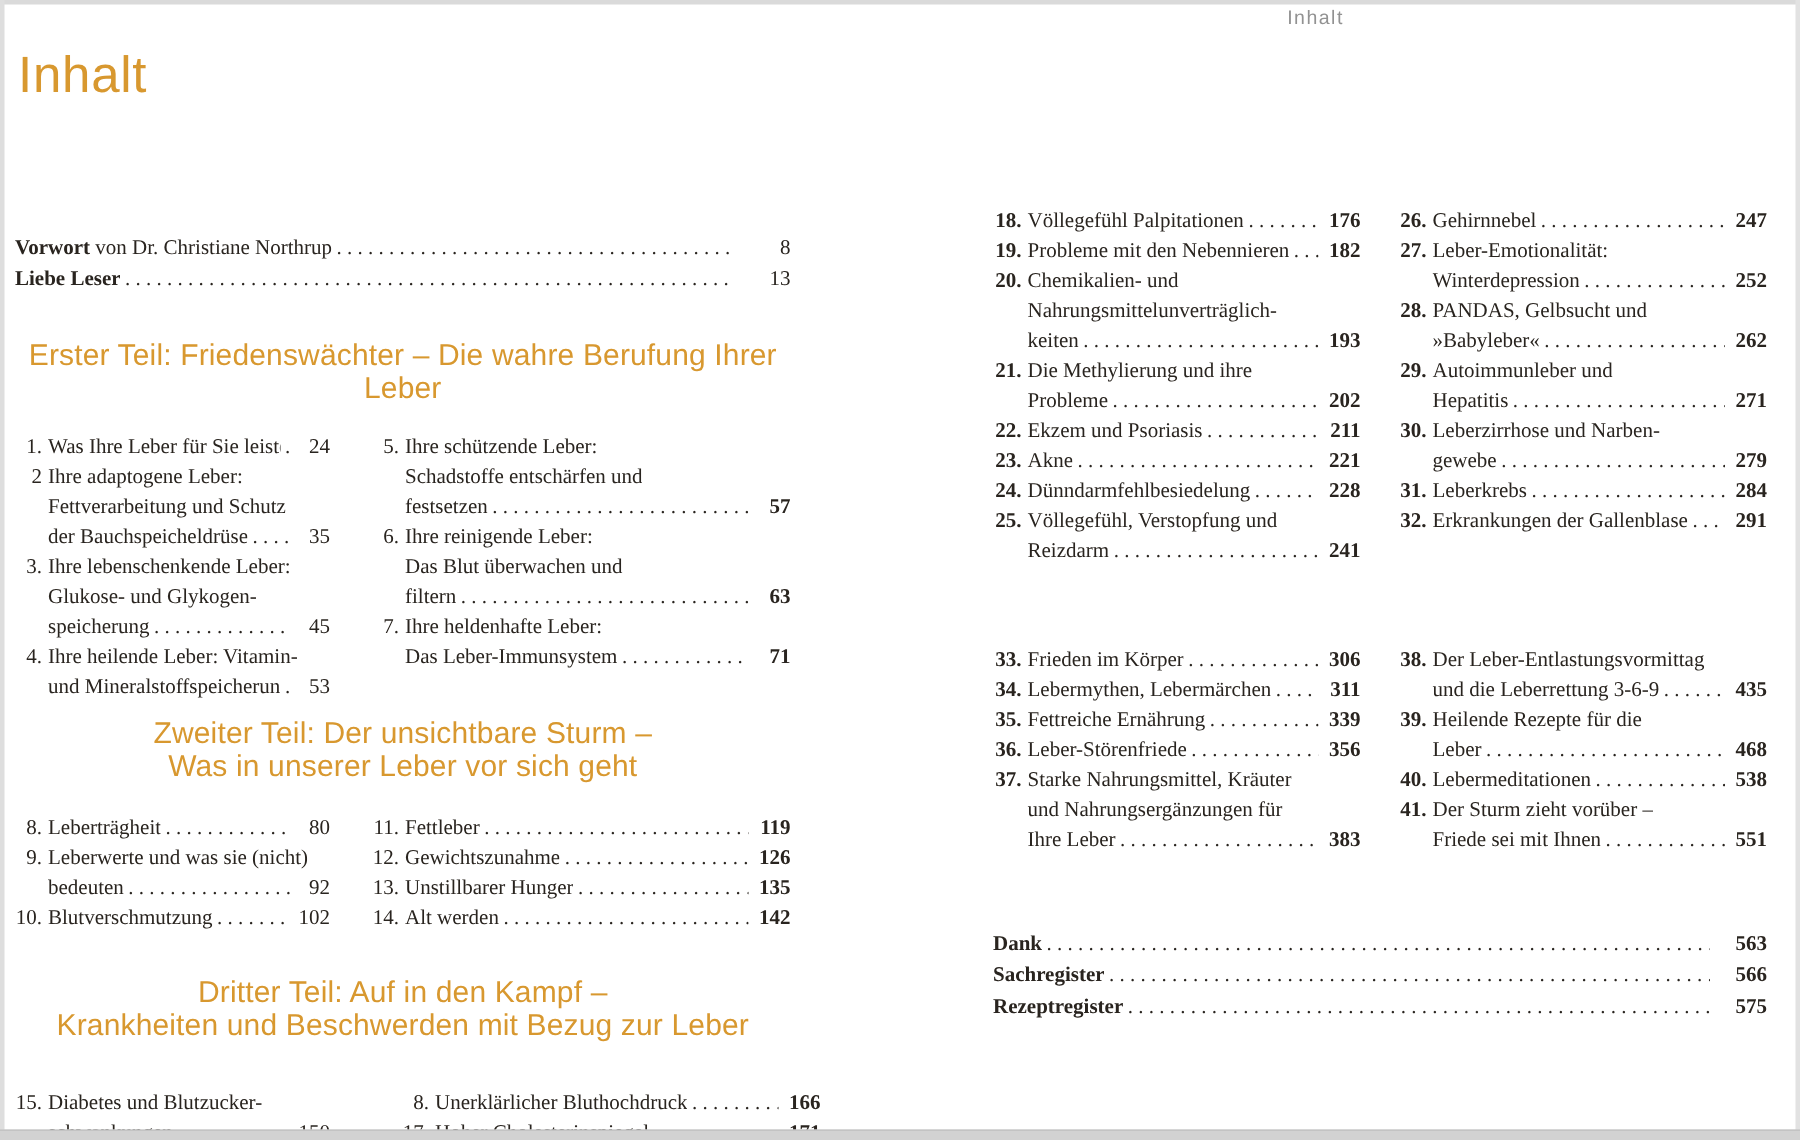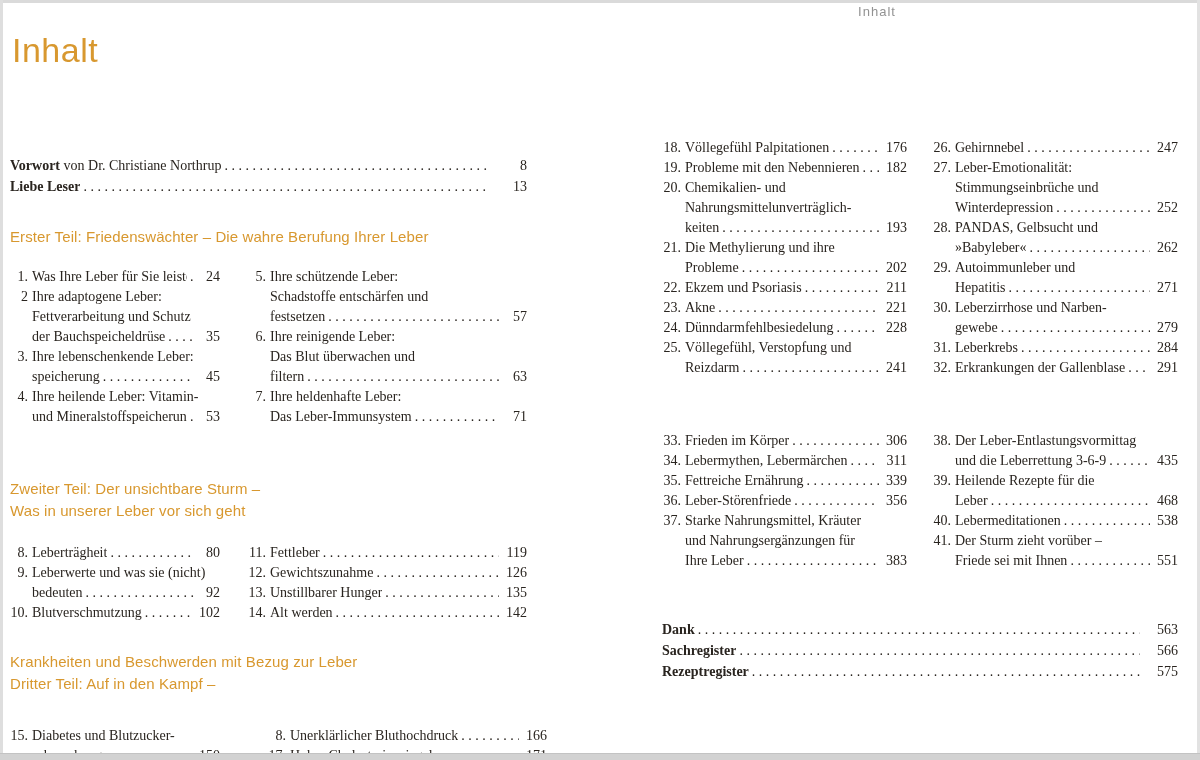--- a/index.html
+++ b/index.html
@@ -22,39 +22,39 @@
     position:absolute; left:12px; top:30px;
     font-family:"Liberation Sans", sans-serif; font-size:34px; line-height:40px;
     color:#d8982f; letter-spacing:0.5px; font-weight:400;
   }
 
   .block { position:absolute; }
   .lp { left:10px;  width:517px; }
   .rp { left:662px; width:516px; }
 
   .sec-heading {
-    font-family:"Liberation Sans", sans-serif; font-size:15px; line-height:22px;
-    color:#d8982f; text-align:left; letter-spacing:0.1px;
+    font-family:"Liberation Sans", sans-serif; font-size:20px; line-height:22px;
+    color:#d8982f; text-align:center; letter-spacing:0.1px;
   }
 
   .cols { display:flex; }
   .lp .col-0 { width:210px; margin-right:28px; }
   .lp .col-1 { width:279px; }
   .rp .col-0 { width:245px; margin-right:25px; }
   .rp .col-1 { width:246px; }
 
   .m19 { margin-top:19px; } .m20 { margin-top:31px;gap:20px; } .m21 { margin-top:21px; } .m25 { margin-top:25px; }
 
   .row { display:flex; line-height:20px; font-size:14px; }
   .num { flex:0 0 18px; text-align:right; margin-right:4px; white-space:pre; }
-  .rp .num { flex-basis:19px; }
+  .rp .num { flex-basis:19px;font-weight:bold; }
   .txt { flex:0 1 auto; white-space:nowrap; overflow:hidden; }
   .leader { flex:1 1 0; min-width:0; overflow:hidden; white-space:nowrap; text-align:right; padding:0 4px 0 3px; color:#29241f; }
   .pg { flex:0 0 26px; text-align:right; white-space:nowrap; }
-  .lp .col-1 .pg, .rp .pg { flex-basis:28px; }
+  .lp .col-1 .pg, .rp .pg { flex-basis:28px;font-weight:bold; }
 
   
   .matter .row { line-height:21px; }
   .matter .pg { flex-basis:38px; }
   .matter .bold { font-weight:bold; }
 </style>
 </head>
 <body>
 
 <div class="sheet">
@@ -101,20 +101,24 @@
             <span class="txt">der Bauchspeicheldrüse</span>
             <span class="leader"><span class="dots">. . . . . . . . . . . . . . . . . . . . . . . . . . . . . . . . . . . . . . . . . . . . . . . . . . . . . . . . . . . . . . . . . . . . . .</span></span>
             <span class="pg">35</span>
           </div>
           <div class="row">
             <span class="num">3.</span>
             <span class="txt">Ihre lebenschenkende Leber:</span>
           </div>
           <div class="row">
             <span class="num"></span>
+            <span class="txt">Glukose- und Glykogen-</span>
+          </div>
+          <div class="row">
+            <span class="num"></span>
             <span class="txt">speicherung</span>
             <span class="leader"><span class="dots">. . . . . . . . . . . . . . . . . . . . . . . . . . . . . . . . . . . . . . . . . . . . . . . . . . . . . . . . . . . . . . . . . . . . . .</span></span>
             <span class="pg">45</span>
           </div>
           <div class="row">
             <span class="num">4.</span>
             <span class="txt">Ihre heilende Leber: Vitamin-</span>
           </div>
           <div class="row">
             <span class="num"></span>
@@ -220,22 +224,22 @@
             <span class="txt">Alt werden</span>
             <span class="leader"><span class="dots">. . . . . . . . . . . . . . . . . . . . . . . . . . . . . . . . . . . . . . . . . . . . . . . . . . . . . . . . . . . . . . . . . . . . . .</span></span>
             <span class="pg">142</span>
           </div>
         </div>
     </div>
   </div>
 
   <div class="block lp" style="top:651px;">
     <div class="sec-heading">
+        <div>Dritter Teil: Auf in den Kampf –</div>
         <div>Krankheiten und Beschwerden mit Bezug zur Leber</div>
-        <div>Dritter Teil: Auf in den Kampf –</div>
       </div>
     <div class="cols m20">
       <div class="col-0">
           <div class="row">
             <span class="num">15.</span>
             <span class="txt">Diabetes und Blutzucker-</span>
           </div>
           <div class="row">
             <span class="num"></span>
             <span class="txt">schwankungen</span>
@@ -331,24 +335,20 @@
       <div class="col-1">
           <div class="row">
             <span class="num">26.</span>
             <span class="txt">Gehirnnebel</span>
             <span class="leader"><span class="dots">. . . . . . . . . . . . . . . . . . . . . . . . . . . . . . . . . . . . . . . . . . . . . . . . . . . . . . . . . . . . . . . . . . . . . .</span></span>
             <span class="pg">247</span>
           </div>
           <div class="row">
             <span class="num">27.</span>
             <span class="txt">Leber-Emotionalität:</span>
-          </div>
-          <div class="row">
-            <span class="num"></span>
-            <span class="txt">Stimmungseinbrüche und</span>
           </div>
           <div class="row">
             <span class="num"></span>
             <span class="txt">Winterdepression</span>
             <span class="leader"><span class="dots">. . . . . . . . . . . . . . . . . . . . . . . . . . . . . . . . . . . . . . . . . . . . . . . . . . . . . . . . . . . . . . . . . . . . . .</span></span>
             <span class="pg">252</span>
           </div>
           <div class="row">
             <span class="num">28.</span>
             <span class="txt">PANDAS, Gelbsucht und</span>

